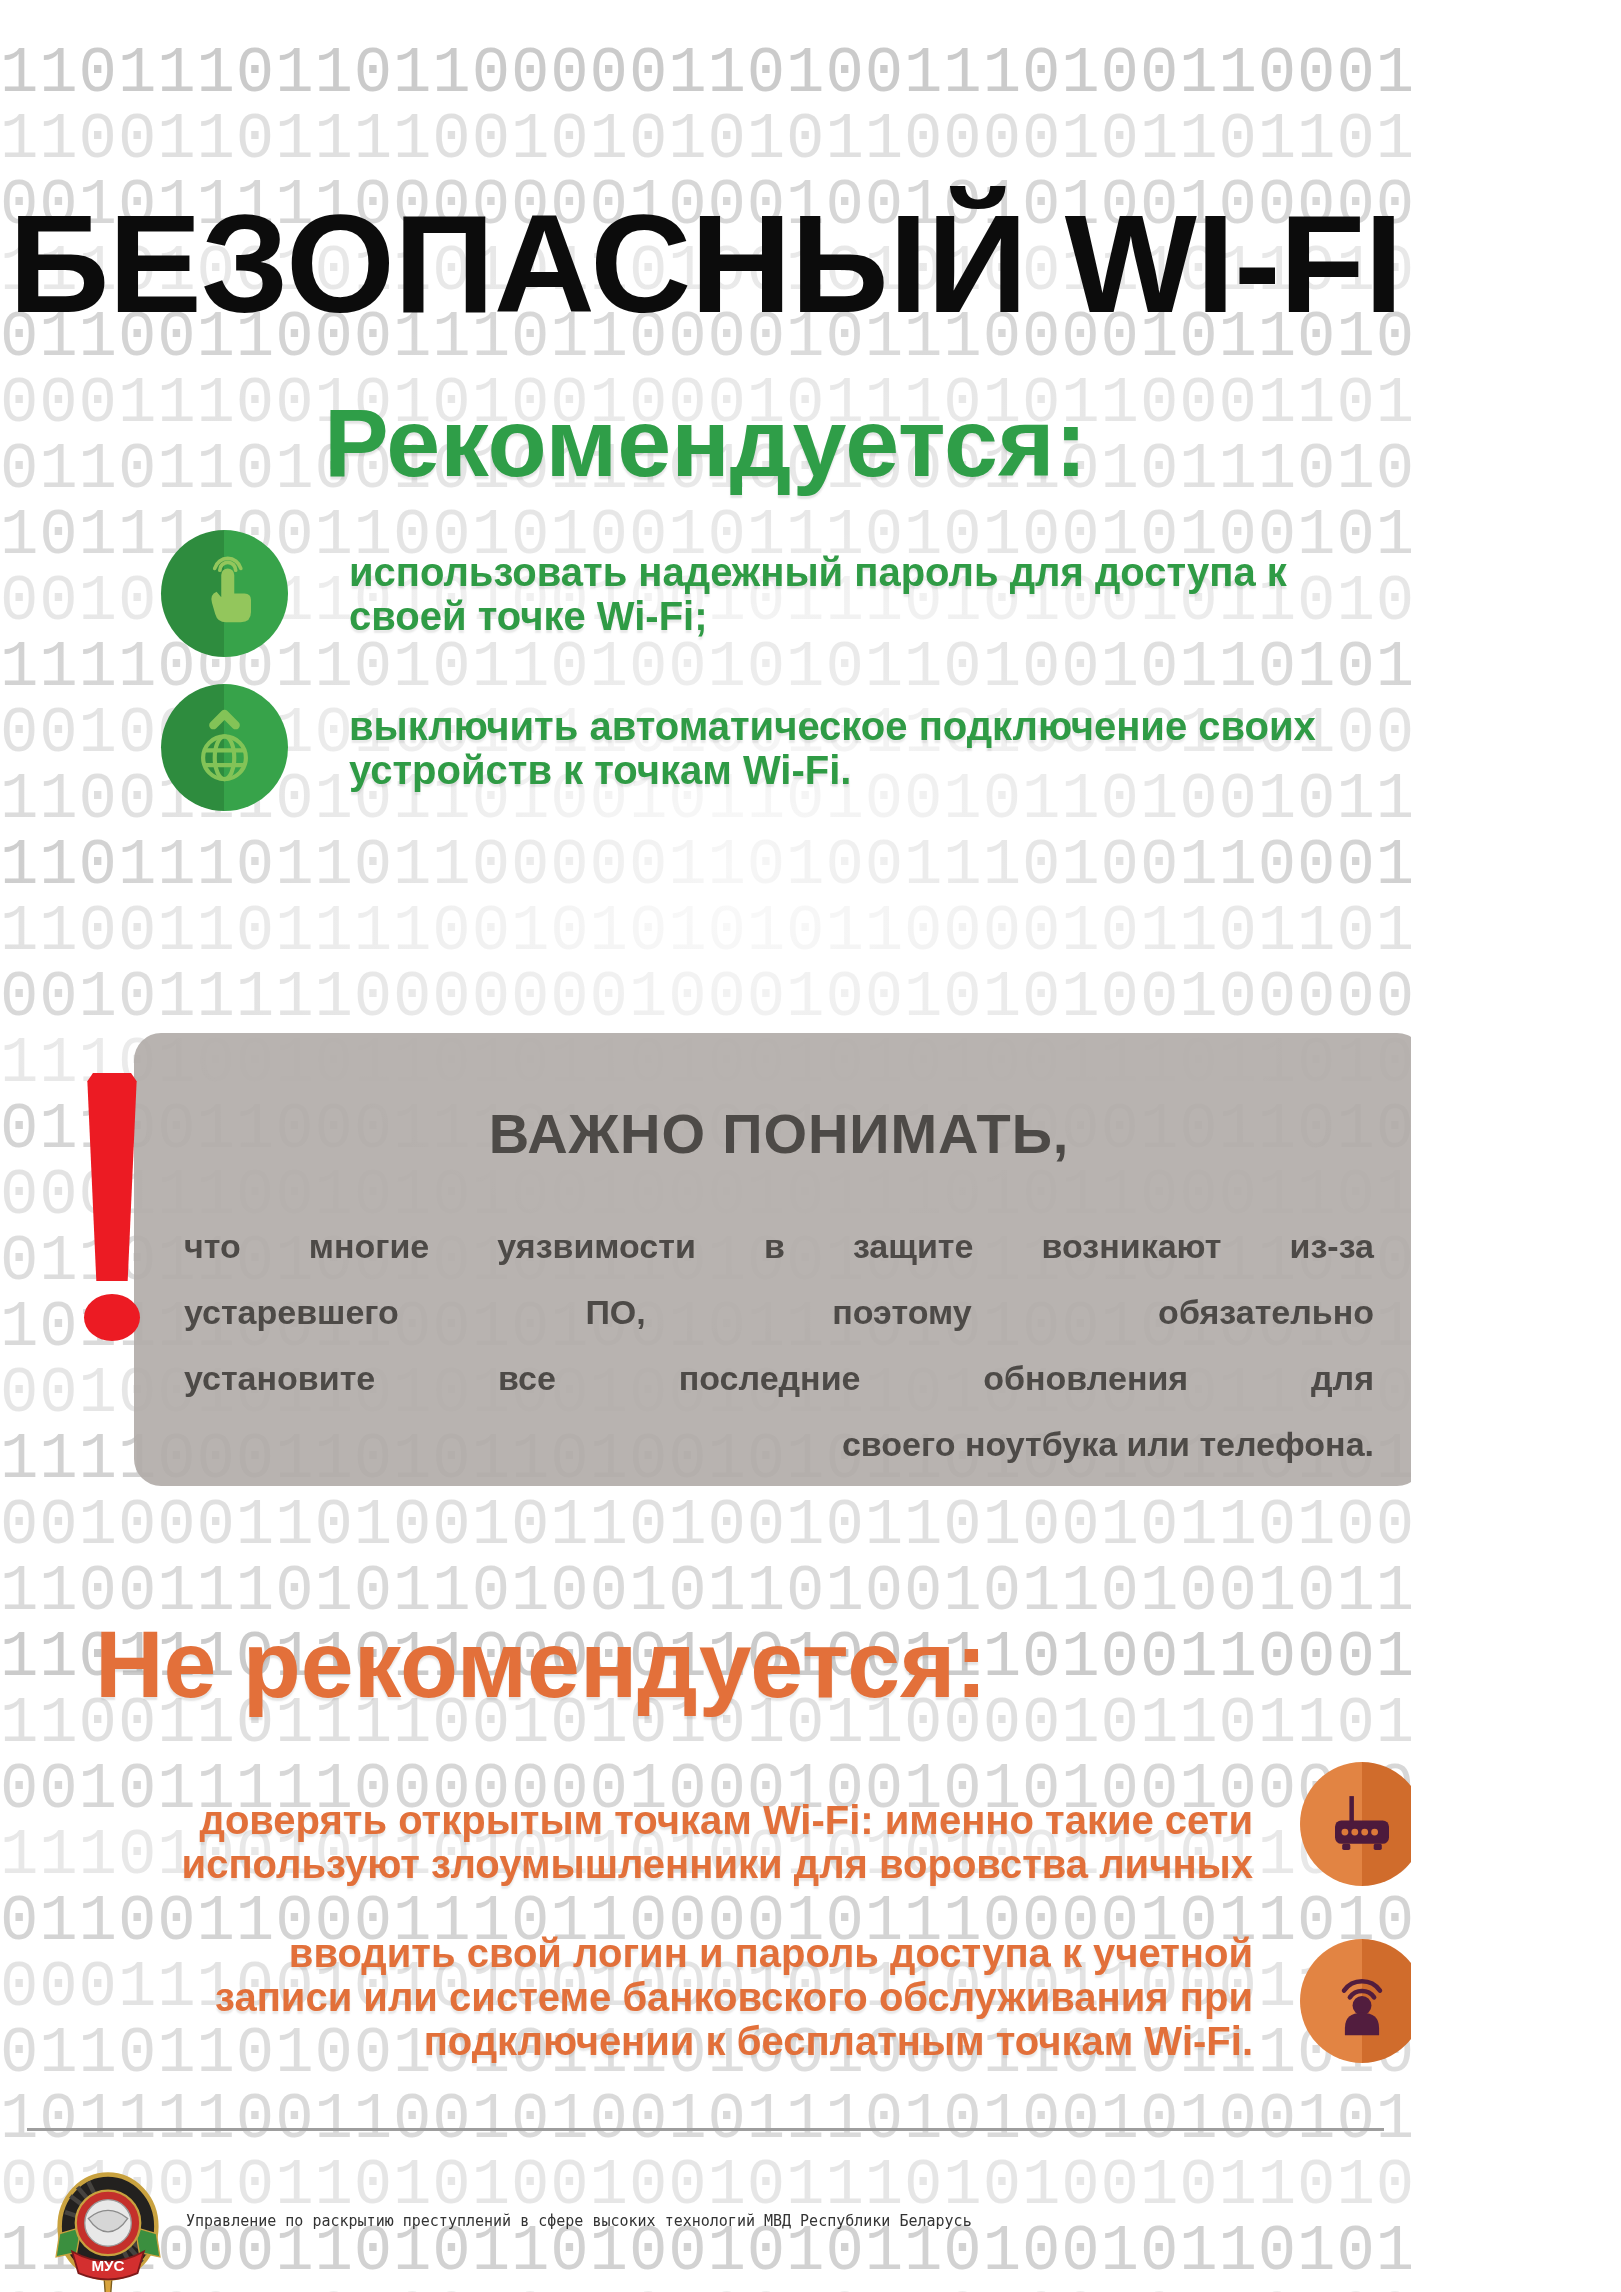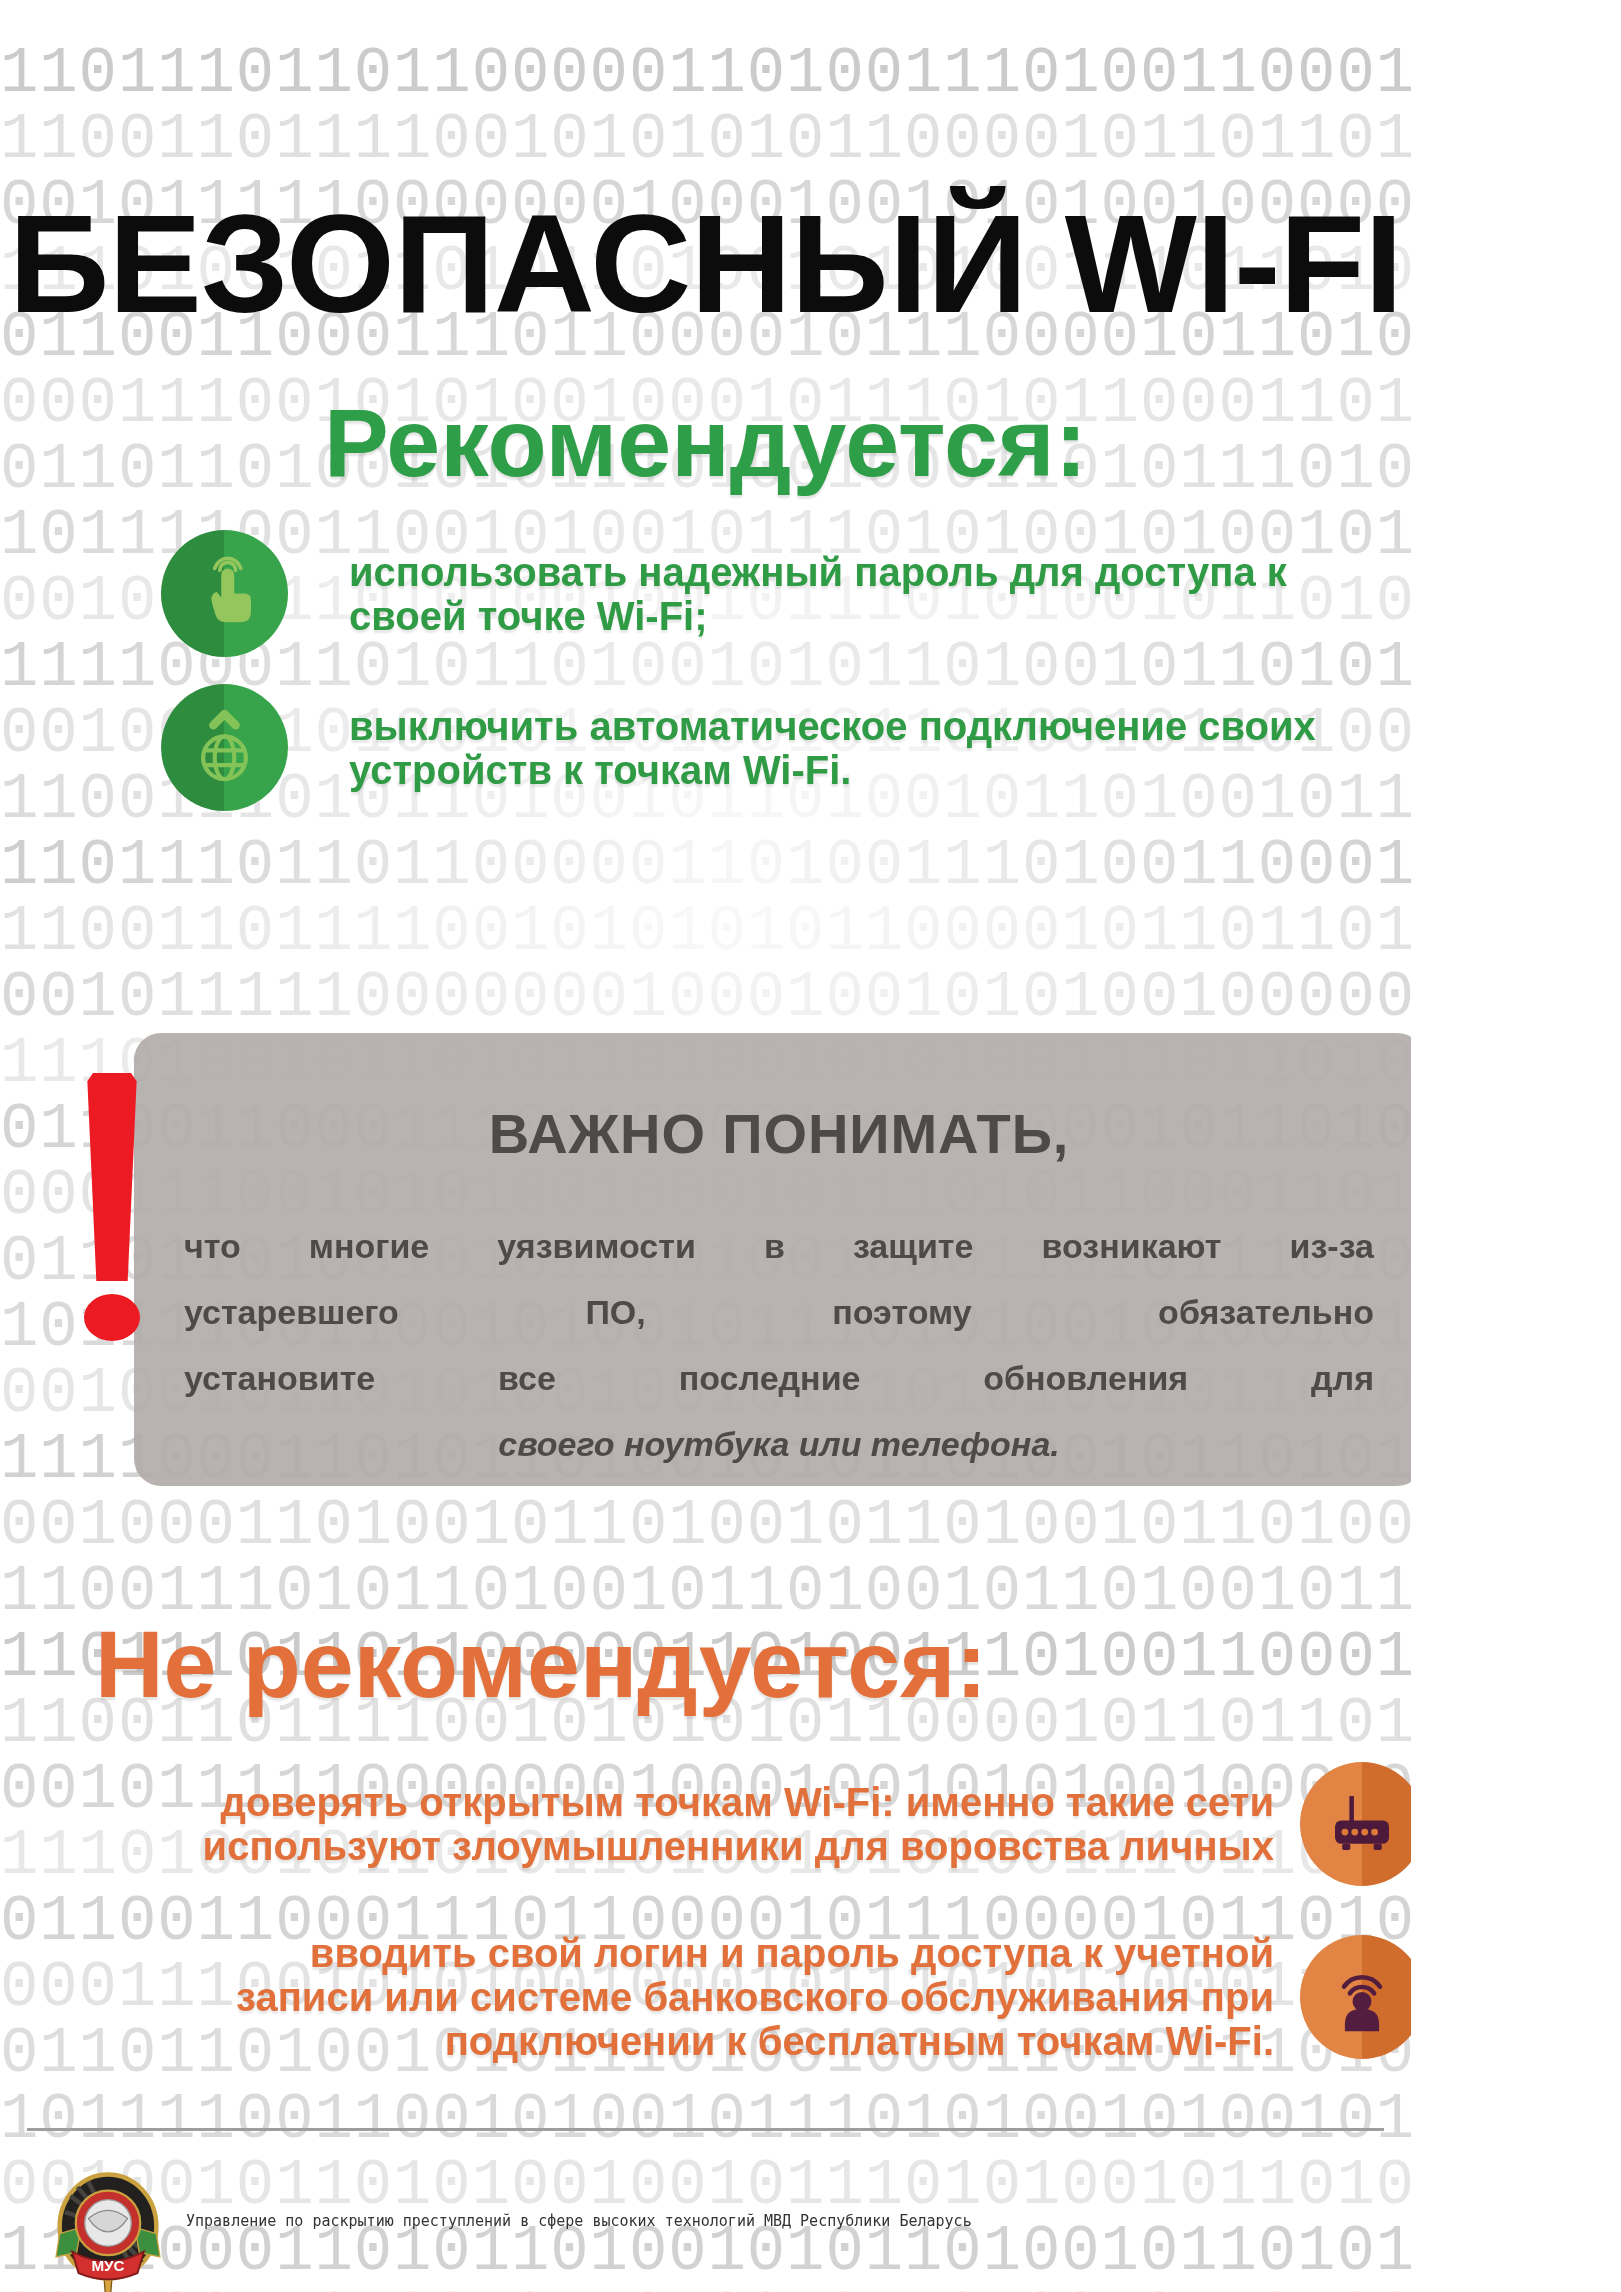--- a/index.html
+++ b/index.html
@@ -71,21 +71,21 @@
     text-align:center;
     font-size:56px;font-weight:bold;letter-spacing:0.9px;
     color:#4d4a47;
   }
   .important-body{
     margin-top:47px;
     font-size:34px;font-weight:bold;line-height:66px;
     color:#4d4a47;
   }
   .just{display:block;text-align:justify;text-align-last:justify;}
-  .just-last{display:block;text-align:center;font-style:italic;}
+  .just-last{display:block;text-align:right;}
   
   .excl{position:absolute;top:1032px;width:56px;z-index:2;display:flex;flex-direction:column;align-items:center;}
   .excl-left{left:84px;}
   .excl-right{left:1480px;}
   .excl-bar{
     width:56px;height:208px;
     background:#ec1b23;
     clip-path:polygon(6% 4%,16% 0,84% 0,94% 4%,78% 100%,22% 100%);
   }
   .excl-dot{
@@ -94,21 +94,21 @@
     margin-top:12.5px;
   }
   
   .notrec-heading{
     position:absolute;left:95px;top:1569px;z-index:2;
     font-size:95px;font-weight:bold;
     color:#e3703a;
     text-shadow:0 2.7px 1.8px rgba(130,130,130,0.22);
   }
   .notrec-items{position:absolute;left:81px;top:1721px;width:1343px;z-index:2;}
-  .notrec-item{display:flex;align-items:center;justify-content:flex-end;gap:26px;margin-bottom:45px;}
+  .notrec-item{display:flex;align-items:flex-end;justify-content:flex-end;gap:47px;margin-bottom:45px;}
   .notrec-text{
     width:1173px;
     text-align:right;
     font-size:40px;font-weight:bold;line-height:44px;
     color:#e2703a;
     text-shadow:0 2.7px 1.8px rgba(130,130,130,0.18);
   }
   .circle-icon-sm{flex:0 0 auto;width:124px;height:124px;border-radius:50%;display:flex;align-items:center;justify-content:center;}
   .circle-icon-sm svg{width:90px;height:90px;}
   

